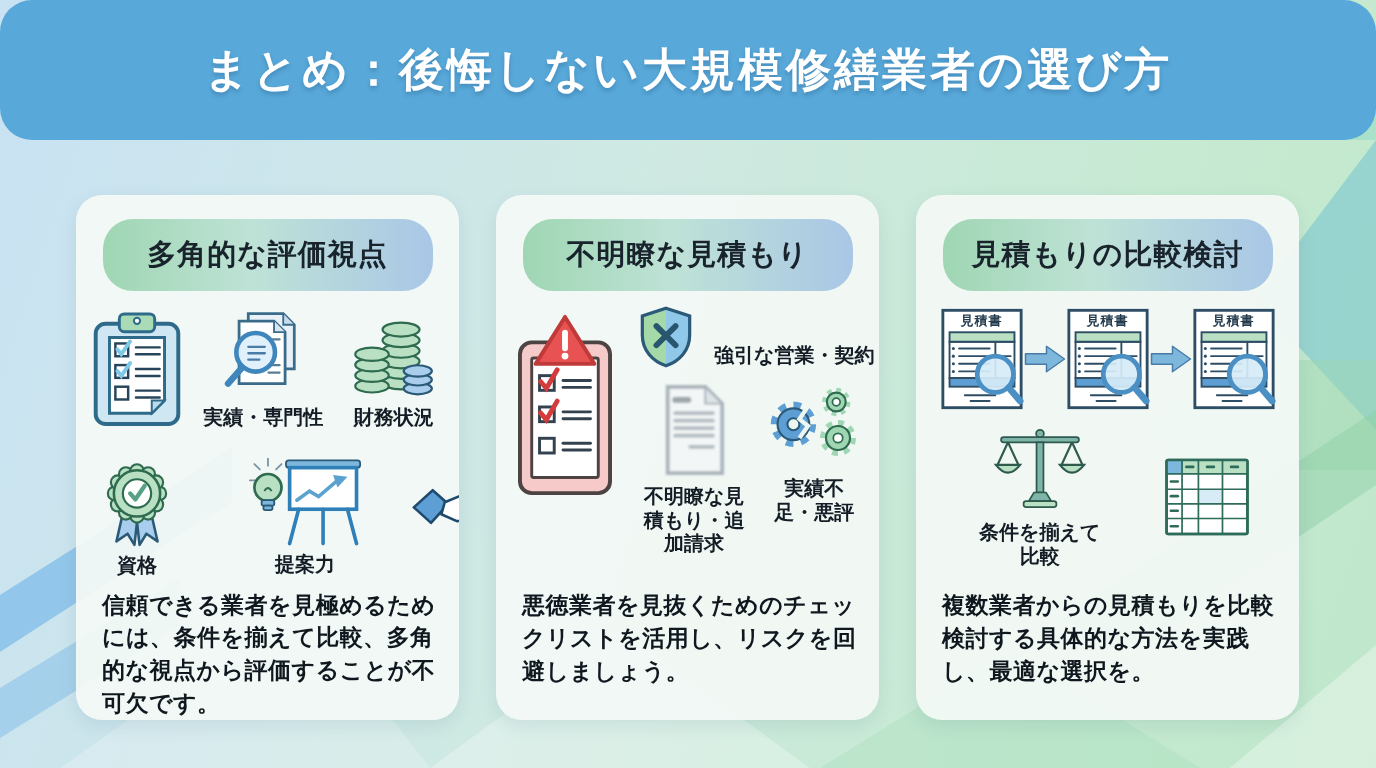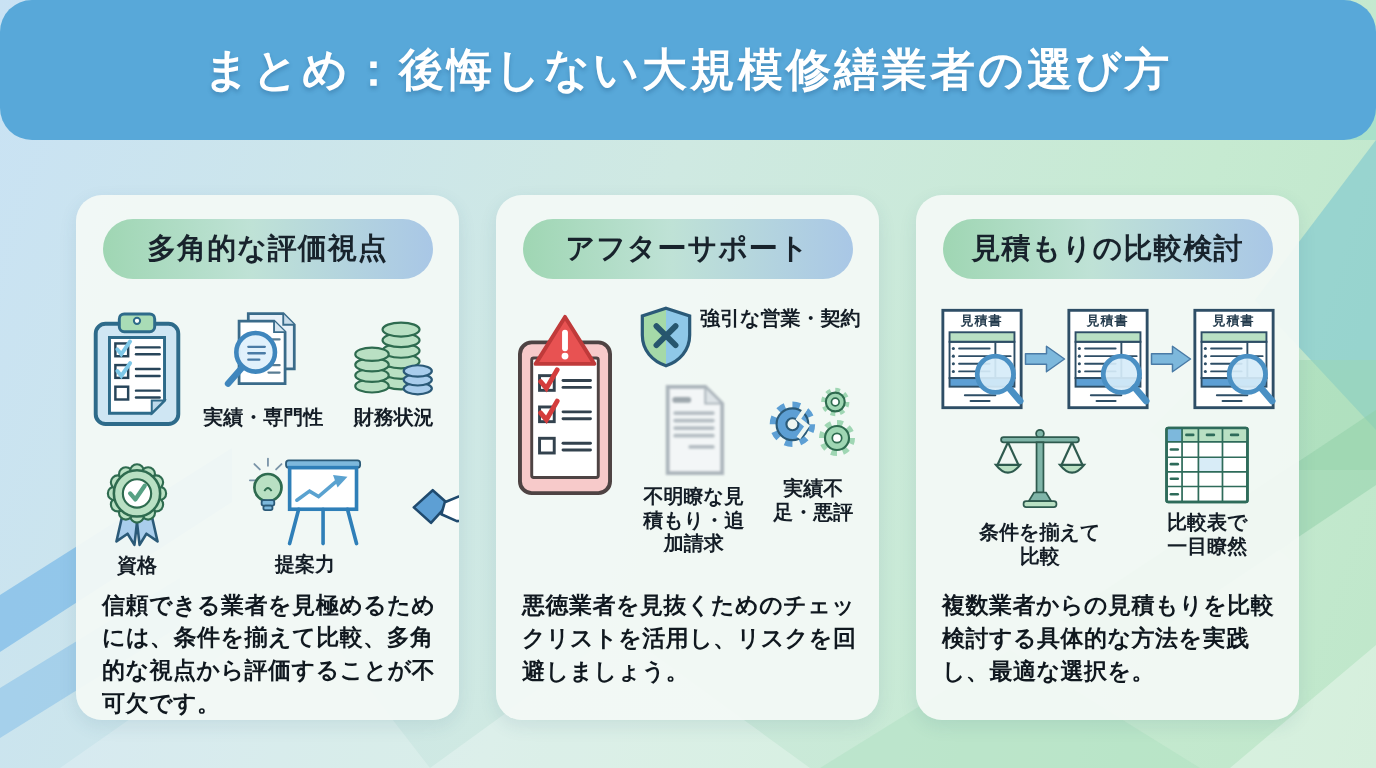--- a/index.html
+++ b/index.html
@@ -28,21 +28,21 @@
   }
   .card {
     flex:1 1 0; height:525px;
     background:rgba(243,249,245,.94);
     border-radius:26px;
     box-shadow:0 6px 18px rgba(40,90,120,.10);
     display:flex; flex-direction:column;
     overflow:hidden;
   }
   .pill {
-    margin:24px auto 16px; width:330px; height:60px;
+    margin:24px auto 4px; width:330px; height:72px;
     border-radius:30px;
     background:linear-gradient(90deg,#9fd6b3 0%,#bfe2d6 45%,#a9c7e6 100%);
     display:flex; align-items:center; justify-content:center;
     font-size:29px; font-weight:800; color:#18232c; letter-spacing:1px;
   }
   .card-content { height:292px; position:relative; }
   .card-desc {
     font-size:23px; font-weight:800; color:#10181f;
     line-height:1.43; padding:2px 20px 0 26px; letter-spacing:.5px;
   }
@@ -52,34 +52,34 @@
   .cell { display:flex; flex-direction:column; align-items:center; justify-content:flex-end; }
   .cell .lbl {
     font-size:20px; font-weight:800; color:#141d26; text-align:center;
     line-height:1.18; margin-top:4px;
   }
   .w-fix { flex:0 0 122px; } .w-grow { flex:1 1 0; }
   
   .c2-body { display:flex; height:100%; }
   .c2-left { flex:0 0 138px; display:flex; align-items:flex-start; justify-content:center; padding-top:18px; }
   .c2-right { flex:1 1 0; display:flex; flex-direction:column; padding-right:6px; }
-  .c2-shield-row { display:flex; align-items:flex-start; gap:2px; margin-top:10px; }
+  .c2-shield-row { display:flex; align-items:flex-end; gap:16px; margin-top:10px; }
   .c2-shield-row .lbl { font-size:20px; font-weight:800; color:#141d26; white-space:nowrap; }
   .c2-icons-row { display:flex; margin-top:14px; }
   .c2-icons-row .cell { justify-content:flex-start; }
   .c2-icons-row .cell .lbl { margin-top:8px; }
   .lbl-w150 { max-width:152px; } .lbl-w95 { max-width:95px; }
   
   .c3-docs { display:flex; align-items:center; justify-content:center; gap:0; margin-top:12px; }
   .est-doc { position:relative; width:84px; height:104px; }
   .est-title {
     position:absolute; top:5px; left:0; right:0; text-align:center;
     font-size:13px; font-weight:800; color:#253c4e; letter-spacing:1px;
   }
-  .c3-row { display:flex; align-items:flex-start; margin-top:14px; padding:0 8px;margin-left:32px; }
+  .c3-row { display:flex; align-items:center; margin-top:14px; padding:0 8px;margin-left:32px; }
   .c3-row .cell { flex:1 1 0; justify-content:flex-start; }
   .c3-row .cell .lbl { margin-top:6px; }
   .lbl-w128 { max-width:128px; } .lbl-w100 { max-width:100px; }
   .blurred { filter:blur(1.2px); opacity:.8; }
   svg { display:block; }
 </style>
 </head>
 <body>
 
 <svg class="bg-deco" viewBox="0 0 1376 768" width="1376" height="768" preserveAspectRatio="none">
@@ -237,21 +237,21 @@
             <line x1="78" y1="74" x2="124" y2="74" stroke="#1f4a6e" stroke-width="2"></line>
             <rect x="96" y="66" width="10" height="12" rx="2" fill="#3c7ea0" stroke="#1f4a6e" stroke-width="2"></rect>
           </svg>
         </div>
       </div>
     </div>
     <div class="card-desc">信頼できる業者を見極めるためには、条件を揃えて比較、多角的な視点から評価することが不可欠です。</div>
   </div>
 
   <div class="card">
-    <div class="pill">アフターサポート</div>
+    <div class="pill">不明瞭な見積もり</div>
     <div class="card-content">
       <div class="c2-body">
         <div class="c2-left">
           <svg viewBox="0 0 104 190" width="102" height="186">
             <rect x="6" y="30" width="92" height="154" rx="12" fill="#f7caca" stroke="#4e4343" stroke-width="4"></rect>
             <rect x="18" y="46" width="68" height="122" rx="2" fill="#ffffff" stroke="#4e4343" stroke-width="3"></rect>
             <rect x="26" y="64" width="15" height="15" fill="#fff" stroke="#33424e" stroke-width="3"></rect>
             <rect x="26" y="96" width="15" height="15" fill="#fff" stroke="#33424e" stroke-width="3"></rect>
             <rect x="26" y="128" width="15" height="15" fill="#fff" stroke="#33424e" stroke-width="3"></rect>
             <polyline points="27,70 33,77 44,58" fill="none" stroke="#d43c3c" stroke-width="5" stroke-linecap="round"></polyline>
@@ -459,20 +459,19 @@
               <line x1="26" y1="11" x2="34" y2="11"></line>
                 <line x1="50" y1="11" x2="58" y2="11"></line>
                 <line x1="78" y1="11" x2="86" y2="11"></line>
               <line x1="8" y1="28" x2="16" y2="28"></line>
                 <line x1="8" y1="45" x2="16" y2="45"></line>
               <line x1="8" y1="62" x2="16" y2="62"></line>
                 <line x1="8" y1="80" x2="16" y2="80"></line>
             </g>
             <rect x="3" y="3" width="94" height="86" rx="2" fill="none" stroke="#2e6b5a" stroke-width="3"></rect>
           </svg>
-          <div class="lbl lbl-w100">比較表で一目瞭然</div>
         </div>
       </div>
     </div>
     <div class="card-desc">複数業者からの見積もりを比較検討する具体的な方法を実践し、最適な選択を。</div>
   </div>
 
 </div>
 
 </body></html>

